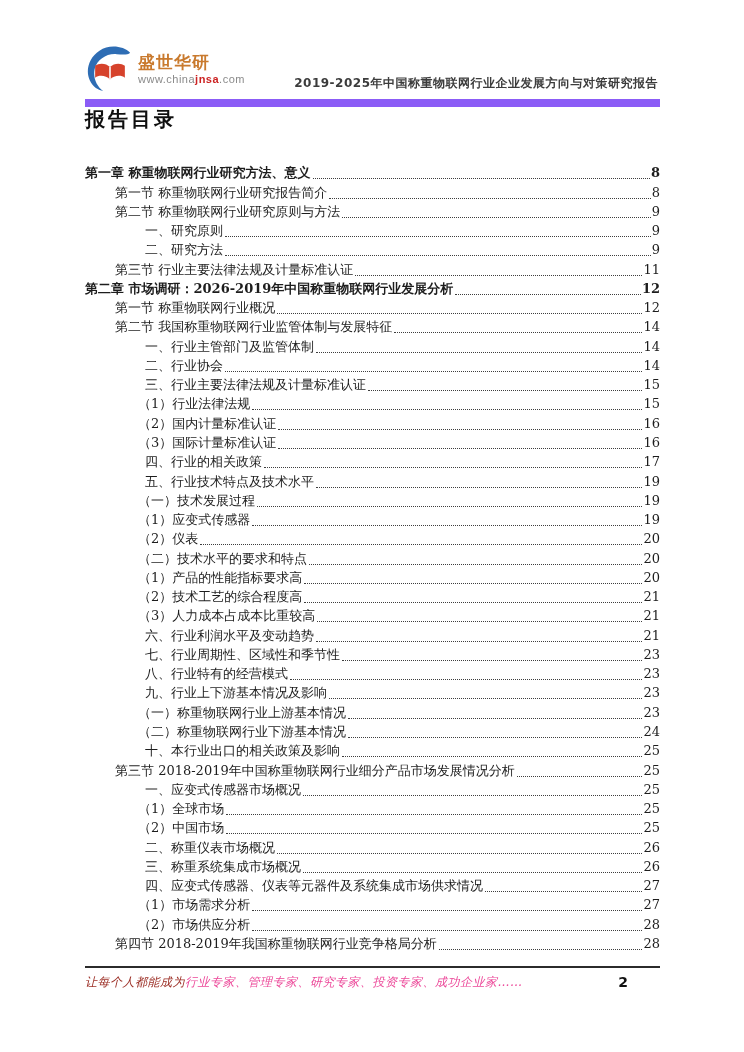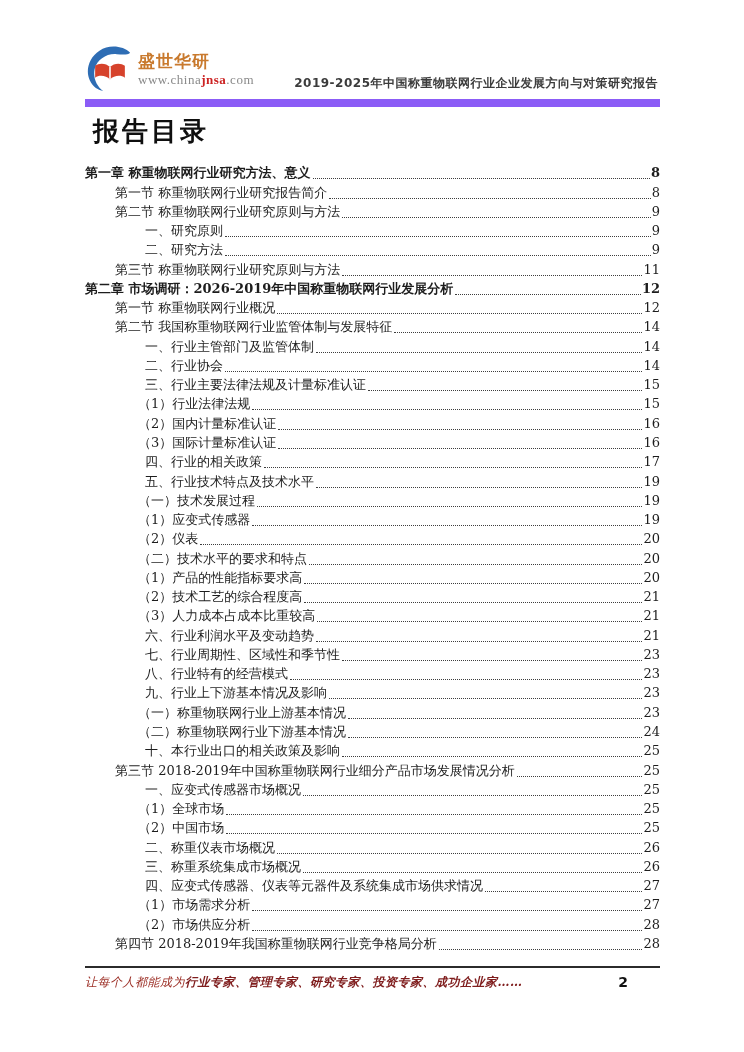--- a/index.html
+++ b/index.html
@@ -34,45 +34,45 @@
   .logo-textcol { display: flex; flex-direction: column; line-height: 1; }
   .logo-name {
     font-family: "DejaVu Sans", "Liberation Sans", sans-serif;
     font-size: 17px;
     font-weight: bold;
     color: #c97a2e;
     letter-spacing: 1px;
   }
   .logo-url {
     margin-top: 3px;
-    font-family: Liberation Serif, serif;
-    font-size: 13px;
+    font-family: Liberation Sans, sans-serif;
+    font-size: 11px;
     color: #8a8a8a;
     letter-spacing: 0.5px;
   }
   .logo-url .mid { color: #cc2222; font-weight: bold; }
   .header-title {
     position: absolute;
     right: 2px;
     bottom: 7px;
     font-family: "DejaVu Sans", "Liberation Sans", sans-serif;
     font-size: 12px;
     font-weight: 700;
     color: #3c3c3c;
     letter-spacing: 0.5px;
   }
 
   
   .page-title {
     position: absolute;
     left: 85px;
     top: 106px;
-    margin: 8px;
+    margin: 0;
     font-family: "DejaVu Sans", "Liberation Sans", sans-serif;
-    font-size: 26px;
+    font-size: 20px;
     font-weight: bold;
     color: #0f0f0f;
     letter-spacing: 3px;
   }
 
   
   .toc {
     position: absolute;
     left: 85px;
     top: 163px;
@@ -117,21 +117,21 @@
     display: flex;
     align-items: flex-start;
     justify-content: space-between;
   }
   .footer-slogan {
     font-size: 12px;
     font-style: italic;
     letter-spacing: 0.5px;
   }
   .slogan-prefix { color: #9c2f26; }
-  .slogan-highlight { color: #7f1d1d; font-weight: bold; }
+  .slogan-highlight { color: #ec4899; font-weight: normal; }
   .footer-pagenum {
     font-family: "DejaVu Sans", "Liberation Sans", sans-serif;
     font-size: 14px;
     font-weight: bold;
     color: #111;
     margin-right: 32px;
   }
 </style>
 </head>
 <body>
@@ -175,21 +175,21 @@
         <span class="toc-text">一、研究原则</span>
         <span class="toc-dots"></span>
         <span class="toc-page">9</span>
       </div>
       <div class="toc-row item">
         <span class="toc-text">二、研究方法</span>
         <span class="toc-dots"></span>
         <span class="toc-page">9</span>
       </div>
       <div class="toc-row section">
-        <span class="toc-text">第三节 称重物联网行业研究原则与方法</span>
+        <span class="toc-text">第三节 行业主要法律法规及计量标准认证</span>
         <span class="toc-dots"></span>
         <span class="toc-page">11</span>
       </div>
       <div class="toc-row chapter">
         <span class="toc-text">第二章 市场调研：2026-2019年中国称重物联网行业发展分析</span>
         <span class="toc-dots"></span>
         <span class="toc-page">12</span>
       </div>
       <div class="toc-row section">
         <span class="toc-text">第一节 称重物联网行业概况</span>

